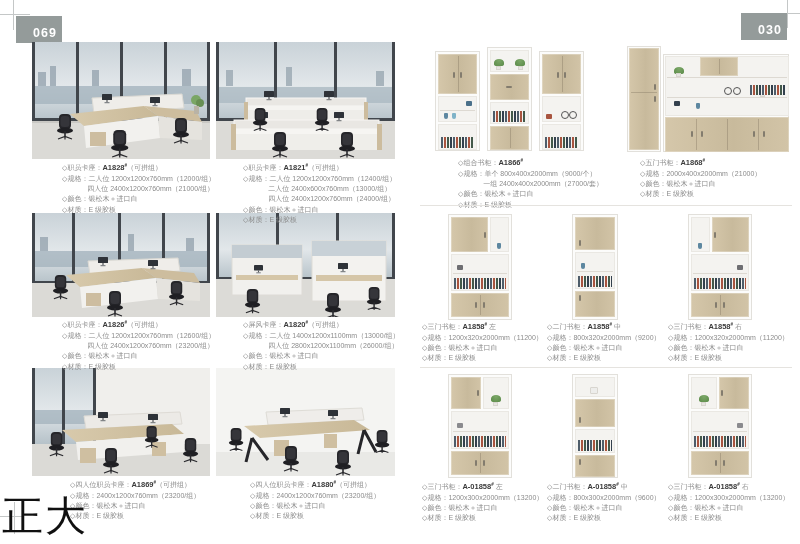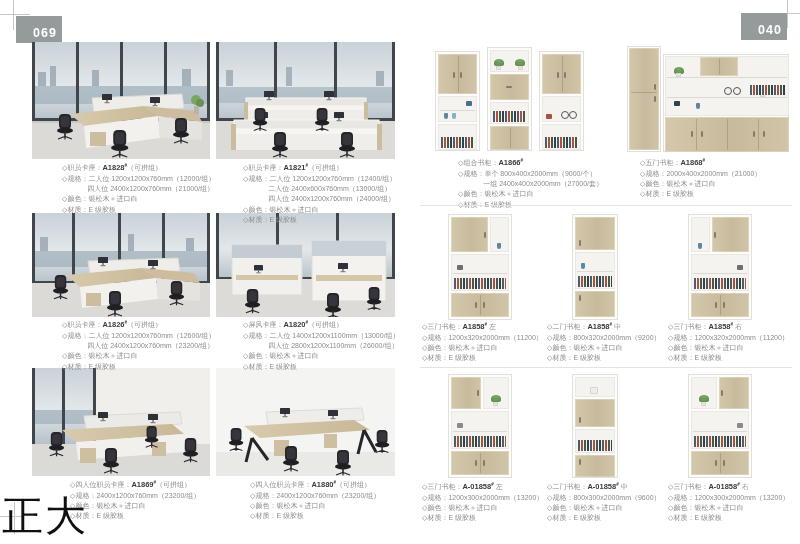--- a/index.html
+++ b/index.html
@@ -72,21 +72,21 @@
 </svg>
 
 <div class="crop" style="left:0;top:14px;width:30px;height:1px"></div>
 <div class="crop" style="left:13px;top:0;width:1px;height:30px"></div>
 <div class="crop" style="left:770px;top:13px;width:30px;height:1px"></div>
 <div class="crop" style="left:787px;top:0;width:1px;height:28px"></div>
 <div class="crop" style="left:0;top:516px;width:24px;height:1px"></div>
 <div class="crop" style="left:14px;top:502px;width:1px;height:32px"></div>
 
 <div class="pagenum" id="pn-left" style="left:16px;top:16px">069</div>
-<div class="pagenum" id="pn-right" style="left:741px;top:13px">040</div>
+<div class="pagenum" id="pn-right" style="left:741px;top:13px">030</div>
 
 <div class="photo" style="left:32px;top:42px;width:178px;height:117px">
 <svg viewBox="0 0 178 117" preserveAspectRatio="none">
   <g>
     <rect width="178" height="79" fill="url(#skyg)"></rect>
     <g fill="#97a5b0" opacity="0.8">
           <rect x="6" y="30" width="8" height="14"></rect>
           <rect x="18" y="24" width="6" height="20"></rect>
           <rect x="60" y="28" width="7" height="16"></rect>
           <rect x="150" y="27" width="9" height="17"></rect>

